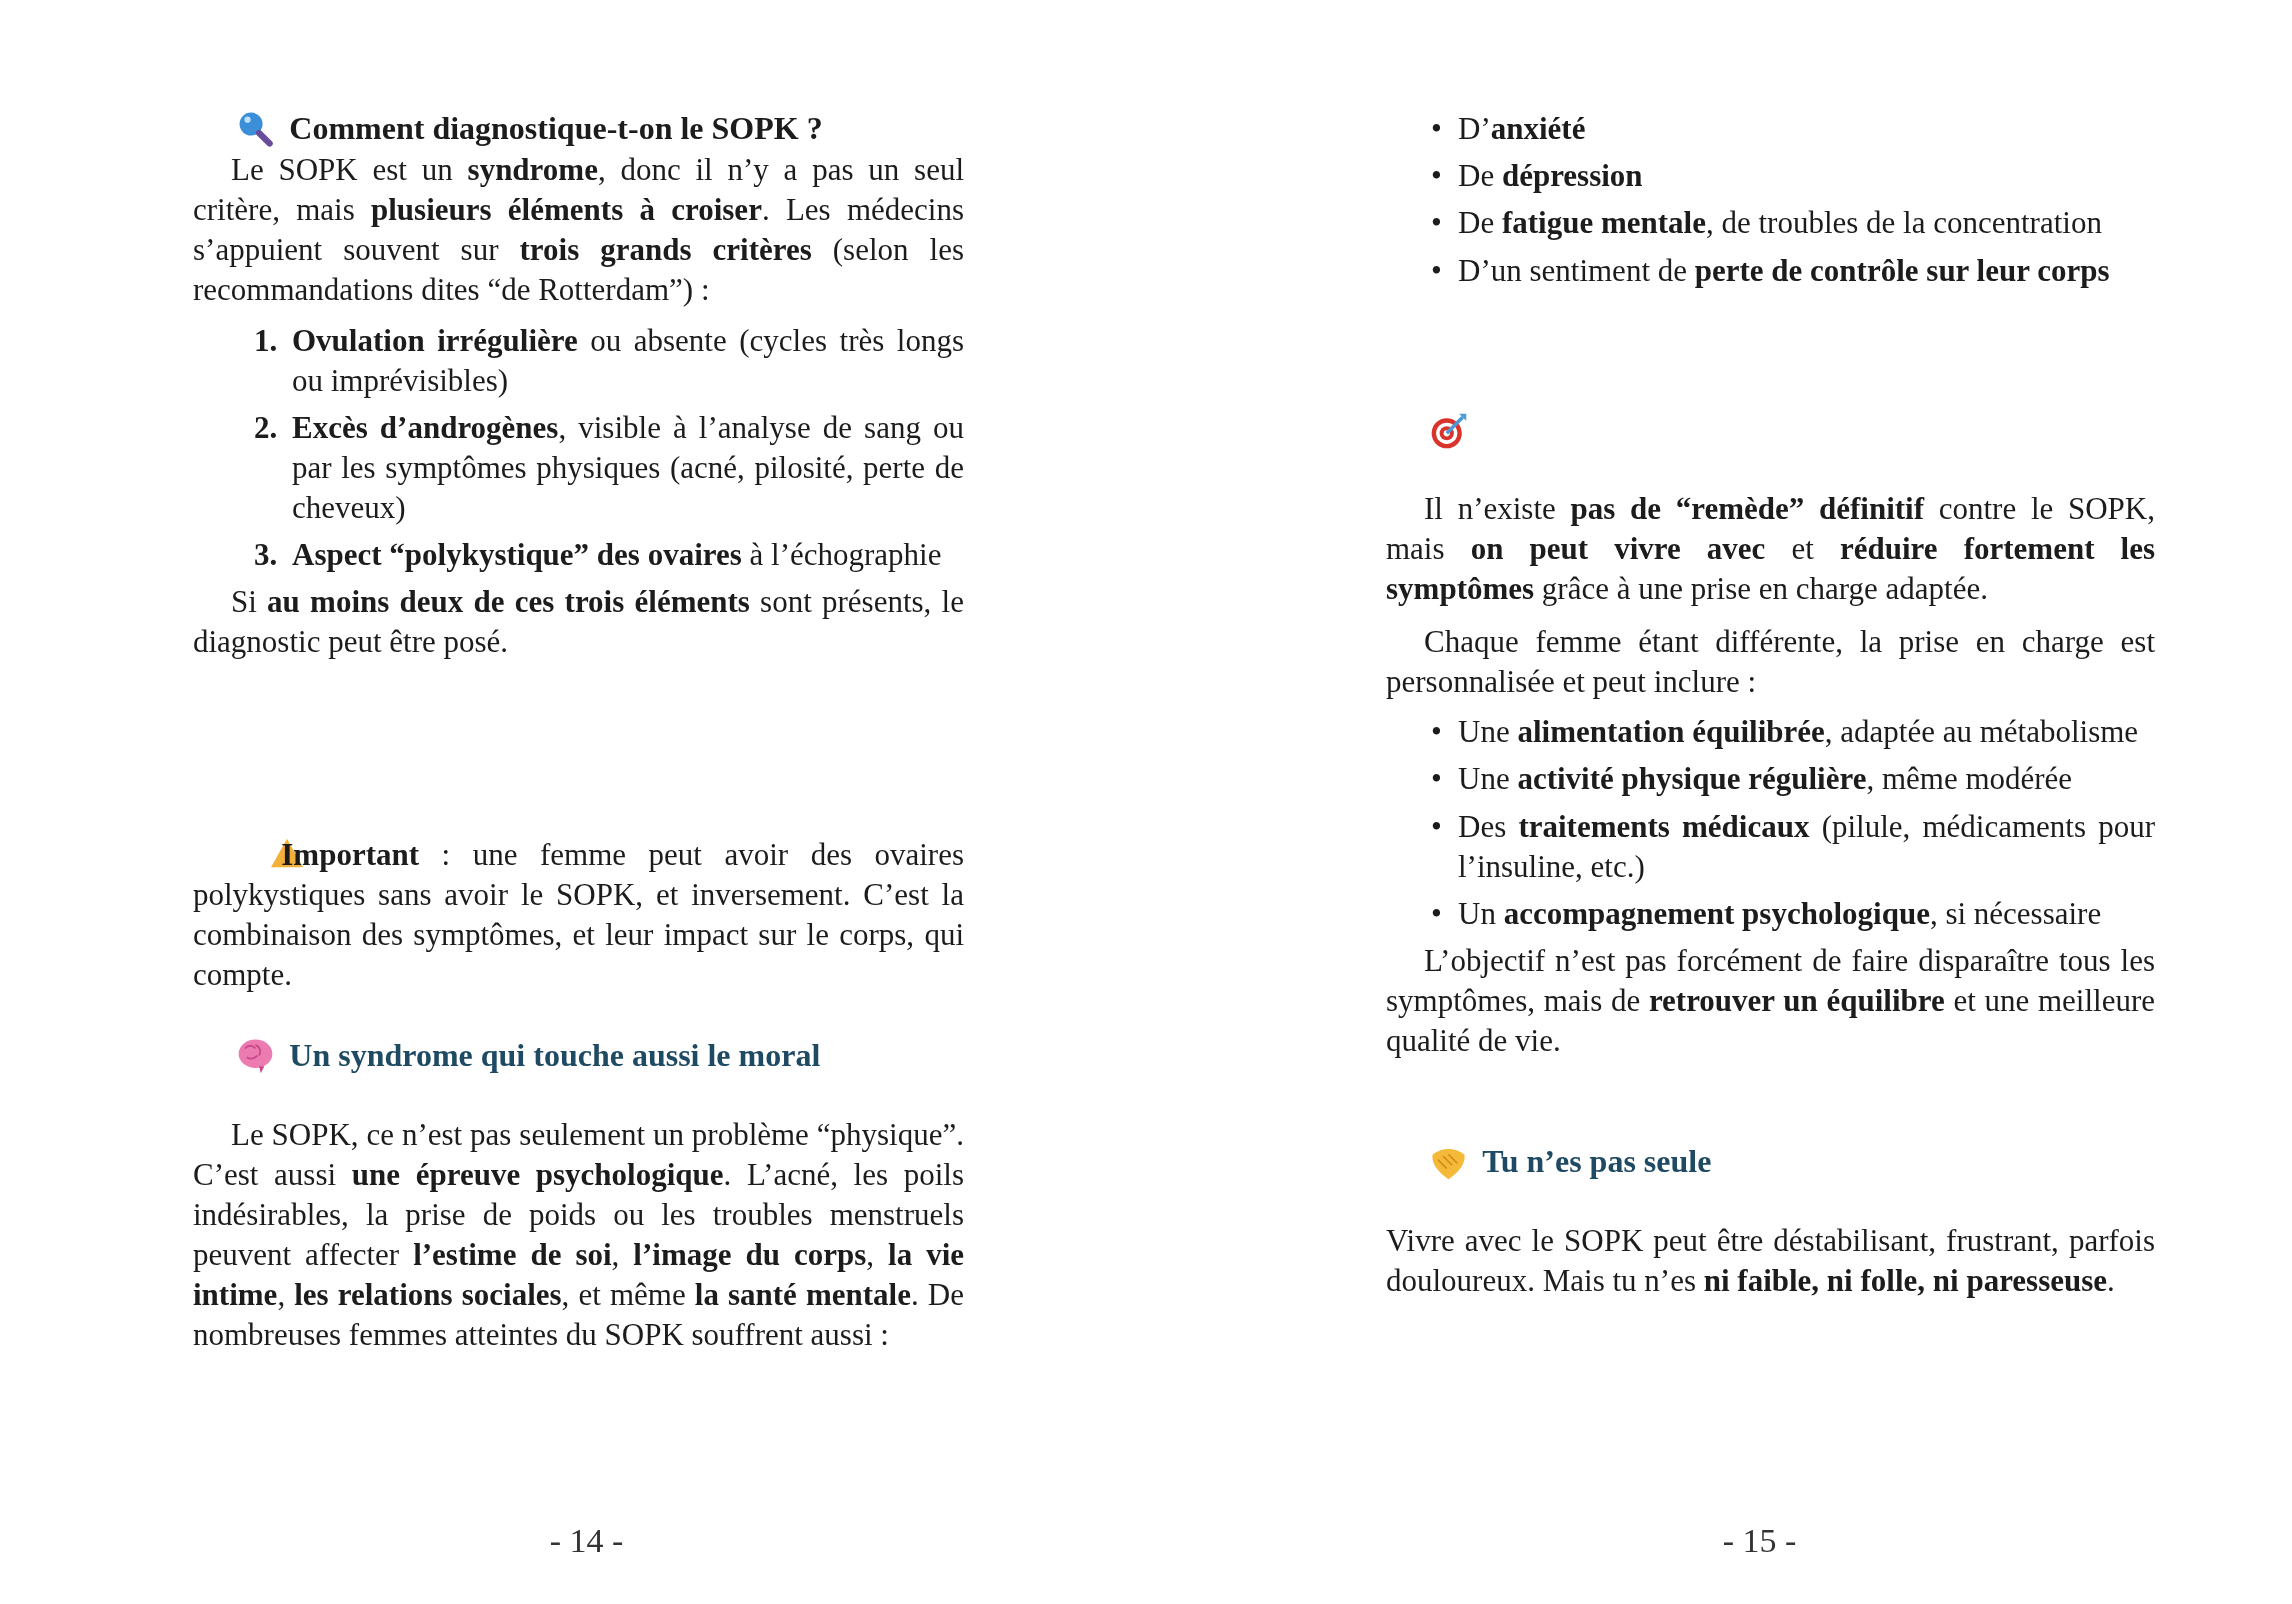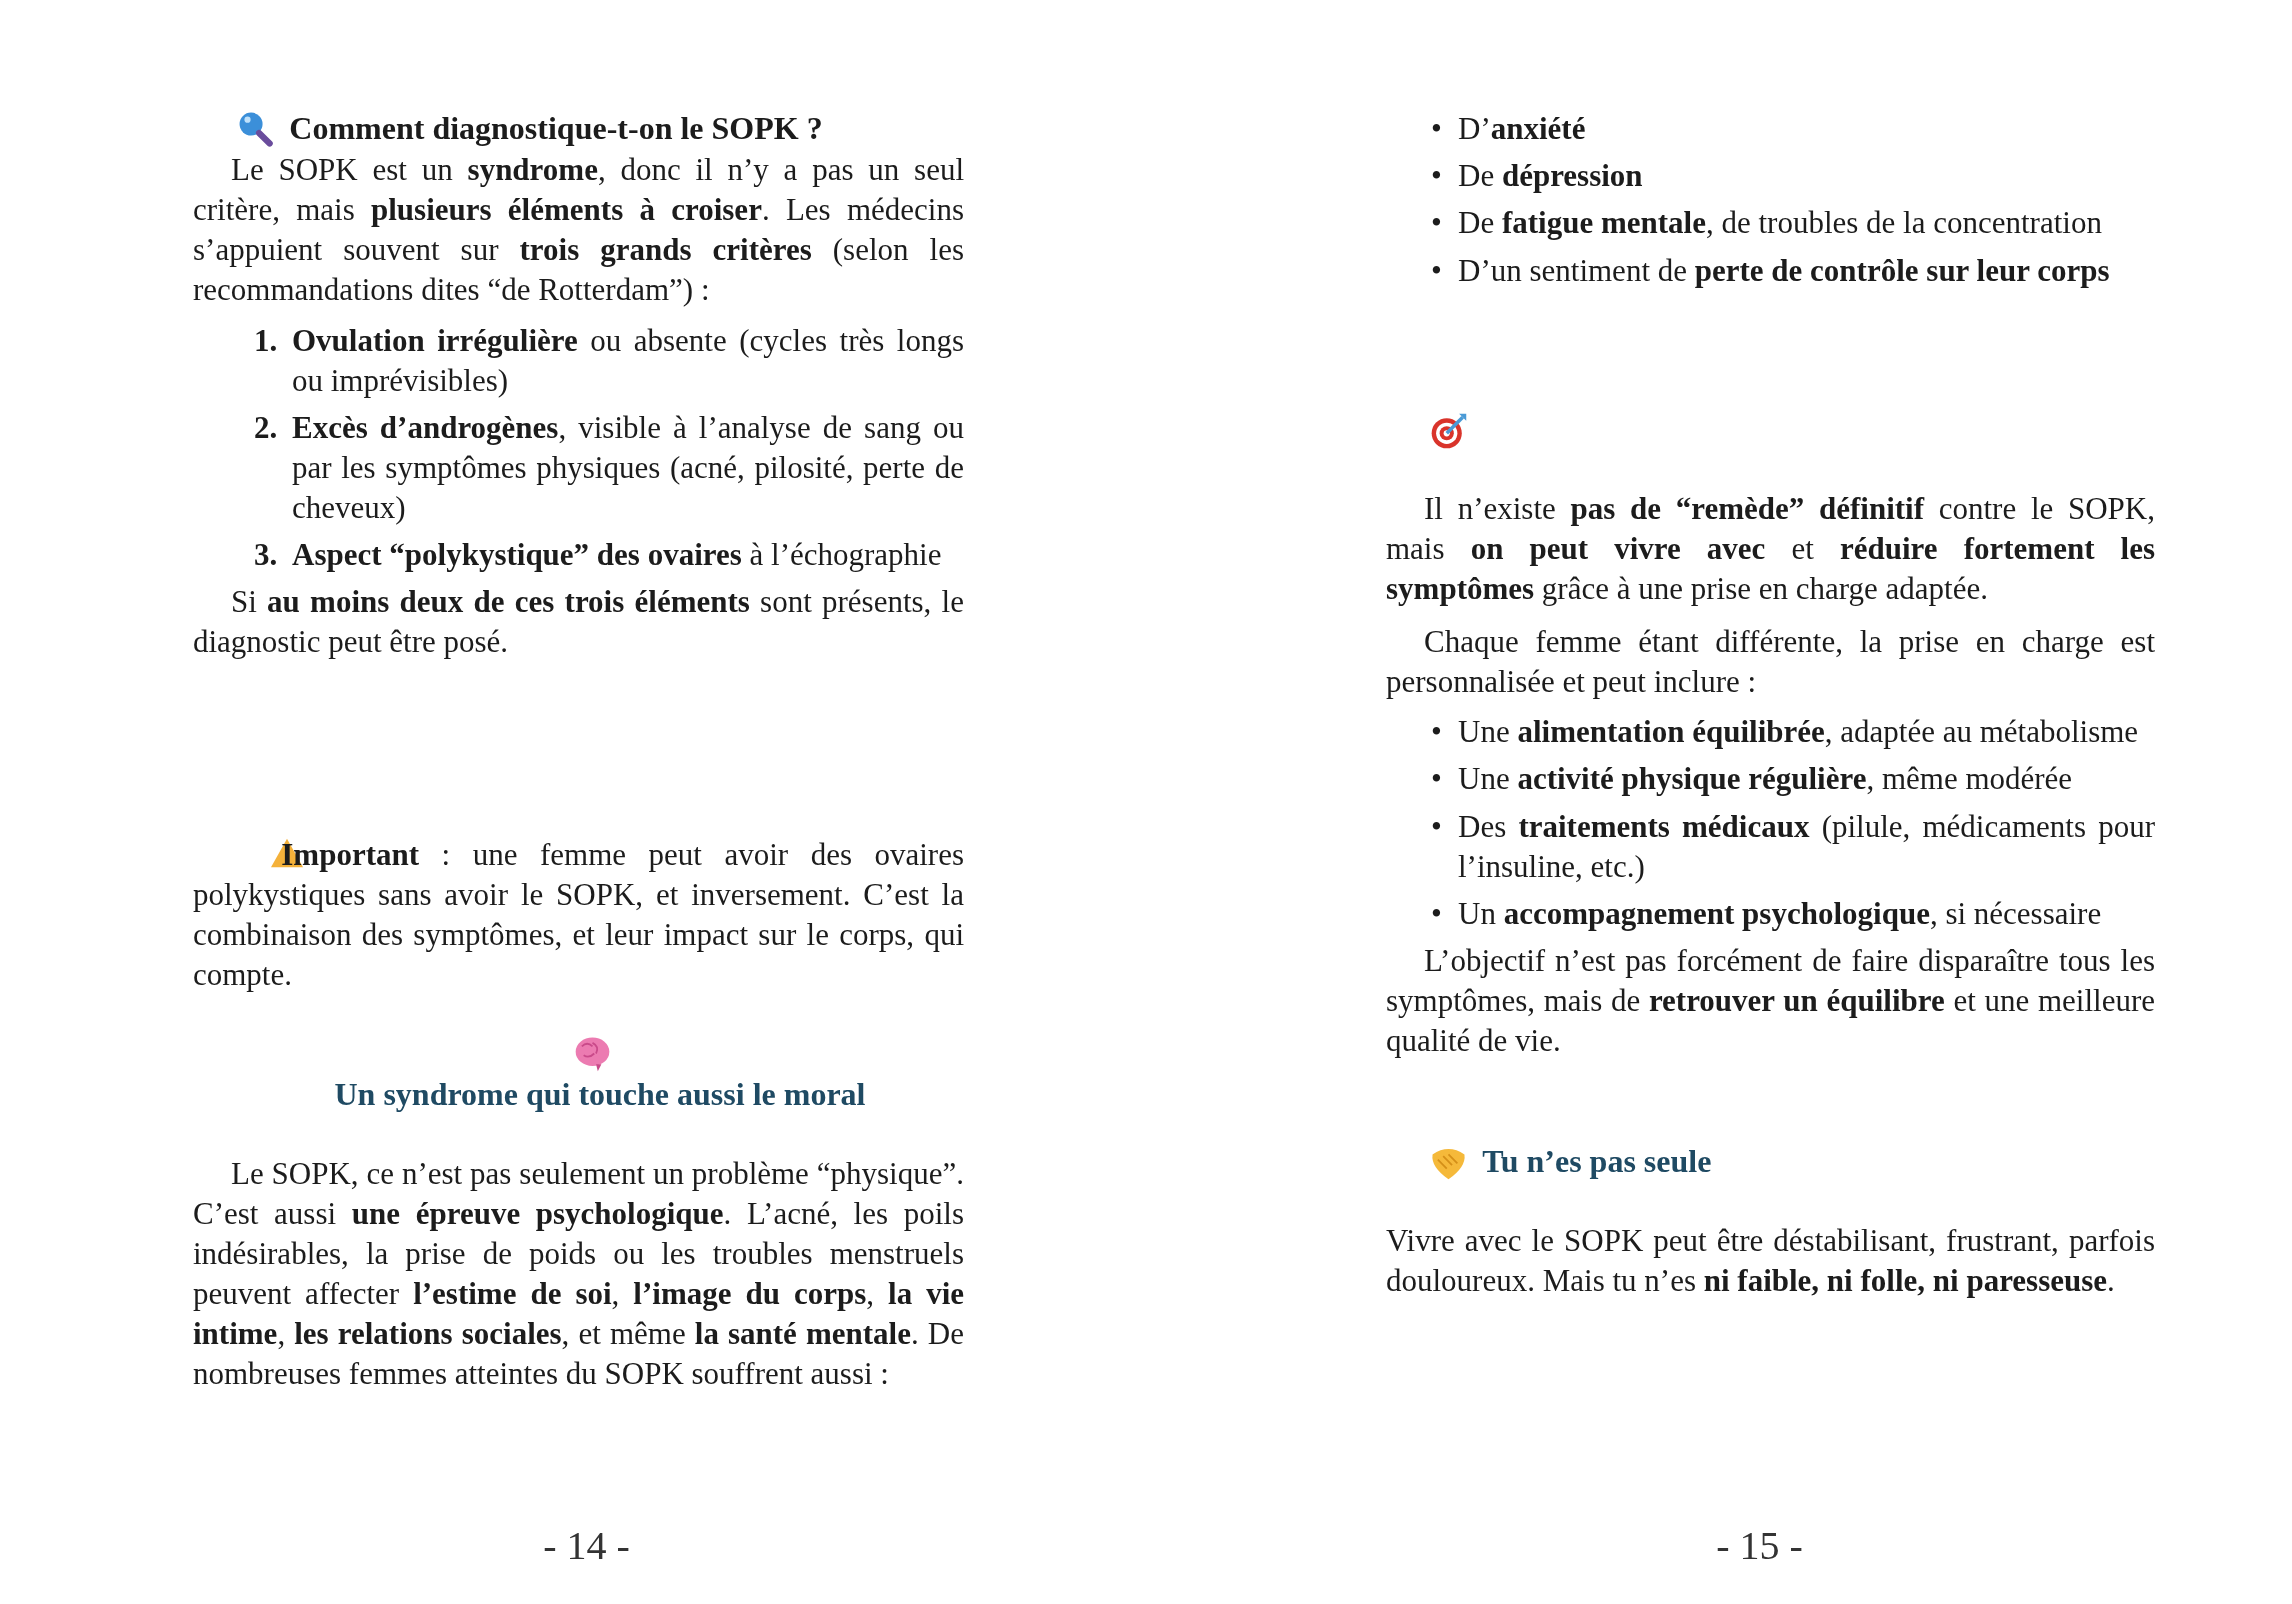--- a/index.html
+++ b/index.html
@@ -16,21 +16,21 @@
   b { font-weight:bold; }
   h2 { margin:0; font-size:32px; line-height:43px; font-weight:bold; display:flex; align-items:center; }
   h2 .ico { width:39px; height:39px; margin-right:14.3px; display:inline-block; }
   h2.dark { color:#1c1c1c; }
   h2.blue { color:#1f4a63; }
   ol, ul { margin:0; padding:0; list-style:none; }
   ol li { position:relative; padding-left:99px; margin-bottom:7.2px; }
   ol li .num { position:absolute; left:61px; font-weight:bold; }
   ul li { position:relative; padding-left:99px; margin-bottom:7.2px; }
   ul li .bul { position:absolute; left:72px; }
-  .pagenum { position:absolute; top:1522px; font-size:40px; width:179px; text-align:center; color:#333; }
+  .pagenum { position:absolute; top:1522px; font-size:34px; width:179px; text-align:center; color:#333; }
   #page-left .pagenum { left:497px; }
   #page-right .pagenum { left:524px; }
 </style>
 </head>
 <body>
 
 <div class="page" id="page-left">
 
   <div class="col" style="top:107px;">
     <h2 class="dark" style="margin-left:43px;">
@@ -57,21 +57,21 @@
 
   <div class="col" style="top:835px;">
     <p class="indent"><span style="display:inline-block;width:36px;height:32px;vertical-align:-3.6px;margin-right:14.3px;"><svg viewBox="0 0 40 36" width="36" height="32">
             <polygon points="20,2 38,34 2,34" fill="#f4b13a"></polygon>
             <rect x="18" y="11" width="4" height="13" fill="#222"></rect>
             <rect x="18" y="27" width="4" height="4" fill="#222"></rect>
           </svg></span><b>Important</b><span> : une femme peut avoir des ovaires polykystiques sans avoir le SOPK, et inversement. C’est la combinaison des symptômes, et leur impact sur le corps, qui compte.</span></p>
   </div>
 
   <div class="col" style="top:1034px;">
-    <h2 class="blue" style="margin-left:43px;flex-direction:column;">
+    <h2 class="blue" style="margin-left:43px;">
       <span class="ico">
         <svg viewBox="0 0 44 44" width="39" height="39">
             <ellipse cx="22" cy="20" rx="19" ry="16" fill="#ec7bb1"></ellipse>
             <path d="M10 14 q6 -6 12 0 M22 10 q8 4 4 12 M12 24 q6 4 12 -2" stroke="#c94a8a" stroke-width="2" fill="none"></path>
             <path d="M26 34 l2 8 l4 -8z" fill="#c94a8a"></path>
           </svg>
       </span>
       <span>Un syndrome qui touche aussi le moral</span>
     </h2>
     <p class="indent rich" style="margin-top:38px;">Le SOPK, ce n’est pas seulement un problème “physique”. C’est aussi <b>une épreuve psychologique</b>. L’acné, les poils indésirables, la prise de poids ou les troubles menstruels peuvent affecter <b>l’estime de soi</b>, <b>l’image du corps</b>, <b>la vie intime</b>, <b>les relations sociales</b>, et même <b>la santé mentale</b>. De nombreuses femmes atteintes du SOPK souffrent aussi :</p>

